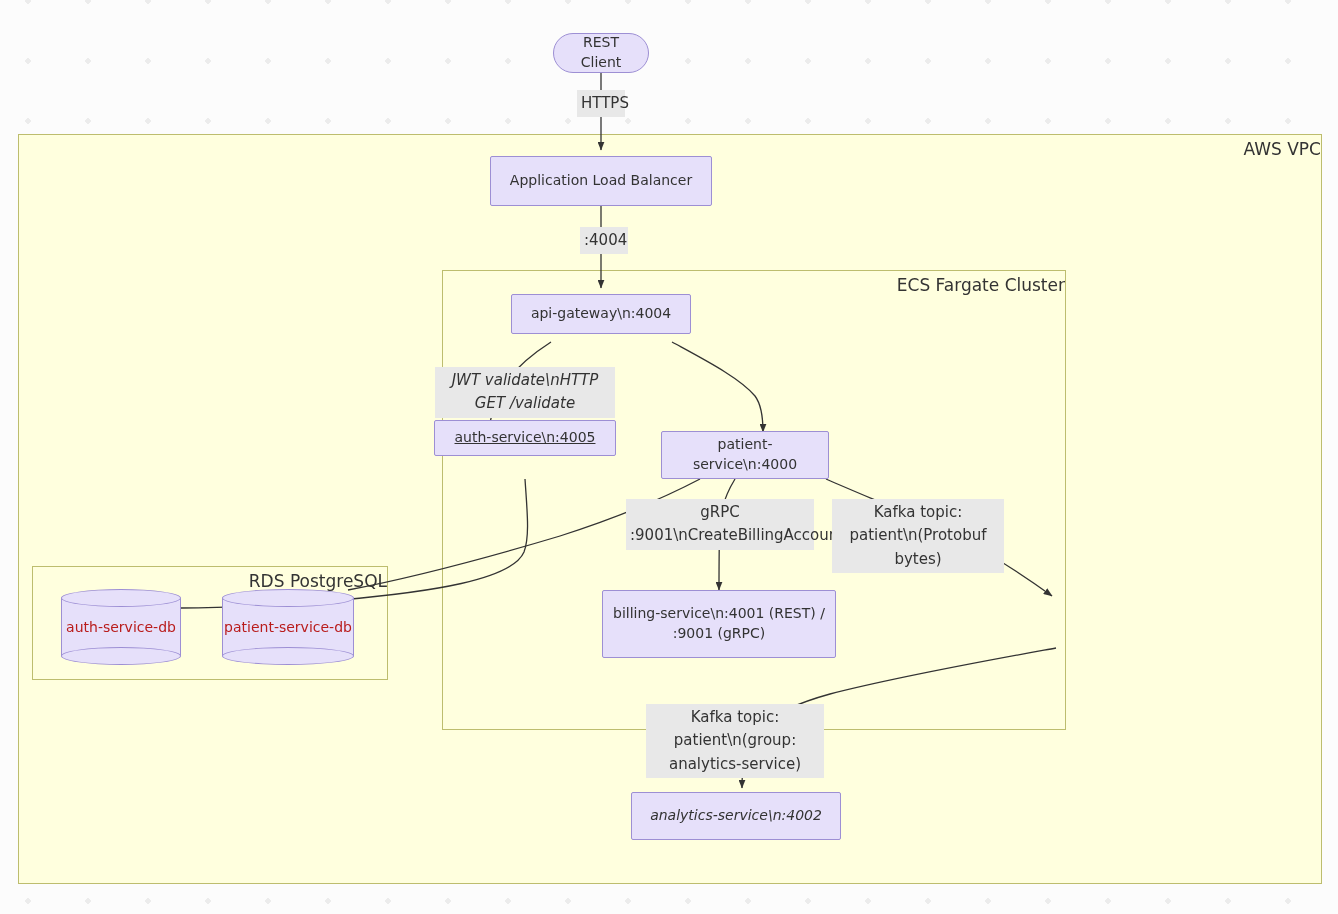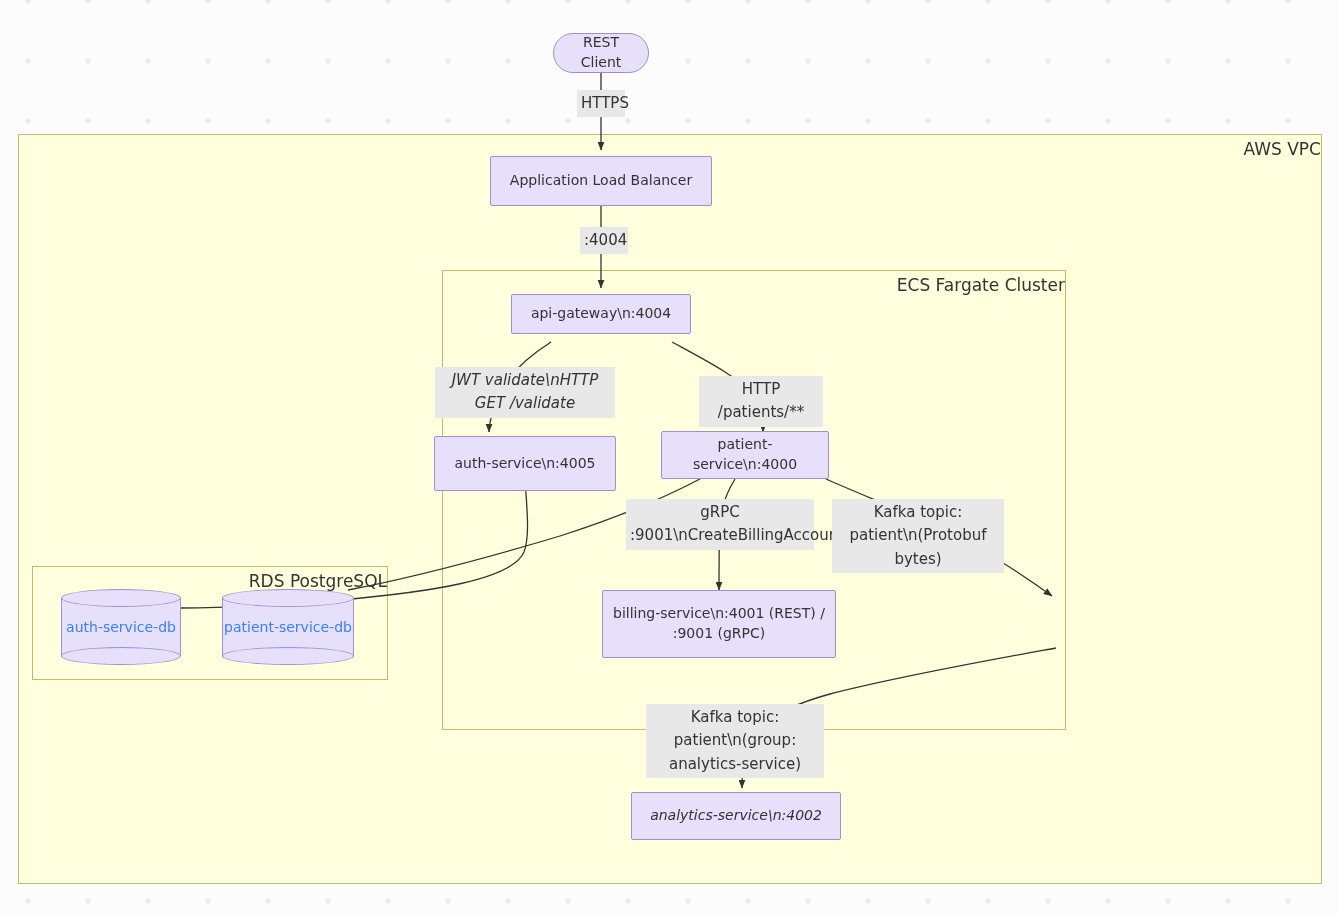--- a/index.html
+++ b/index.html
@@ -114,21 +114,21 @@
   .db-node .db-top    { top: 0px; }
   .db-node .db-bottom { top: 58px; background: #e6e0fa; }
   .db-node .db-label {
     position: absolute;
     left: 0; top: 0;
     width: 100%; height: 100%;
     display: flex;
     align-items: center;
     justify-content: center;
     font-size: 14px;
-    color: #3b82f6;
+    color: #b91c1c;
     text-align: center;
     z-index: 2;
   }
 
   
   .edge-label {
     position: absolute;
     box-sizing: border-box;
     background: #e8e8e8;
     color: #333333;
@@ -189,21 +189,21 @@
   </div>
 
   <div class="node" style="left:490px; top:156px; width:222px; height:50px;">
     <span>Application Load Balancer</span>
   </div>
 
   <div class="node" style="left:511px; top:294px; width:180px; height:40px;">
     <span>api-gateway\n:4004</span>
   </div>
 
-  <div class="node" style="left:434px; top:436px; width:182px; height:55px;">
+  <div class="node" style="left:434px; top:420px; width:182px; height:36px;text-decoration:underline;">
     <span>auth-service\n:4005</span>
   </div>
 
   <div class="node" style="left:661px; top:431px; width:168px; height:48px;">
     <span>patient-service\n:4000</span>
   </div>
 
   <div class="node" style="left:602px; top:590px; width:234px; height:68px;">
     <span>billing-service\n:4001
 (REST) / :9001 (gRPC)</span>
@@ -227,21 +227,20 @@
     <div class="db-top"></div>
     <div class="db-label">patient-service-db</div>
   </div>
 
   <div class="edge-label" style="left:577px; top:90px; width:48px;">HTTPS</div>
 
   <div class="edge-label" style="left:580px; top:227px; width:48px;">:4004</div>
 
   <div class="edge-label" style="left:435px; top:367px; width:180px;font-style:italic;">JWT validate\nHTTP GET /validate</div>
 
-  <div class="edge-label" style="left:699px; top:376px; width:124px;">HTTP /patients/**</div>
 
   <div class="edge-label" style="left:626px; top:499px; width:188px;">gRPC
 :9001\nCreateBillingAccount</div>
 
   <div class="edge-label" style="left:832px; top:499px; width:172px;">Kafka topic:
 patient\n(Protobuf bytes)</div>
 
   <div class="edge-label" style="left:646px; top:704px; width:178px;">Kafka topic:
 patient\n(group: analytics-service)</div>
 

